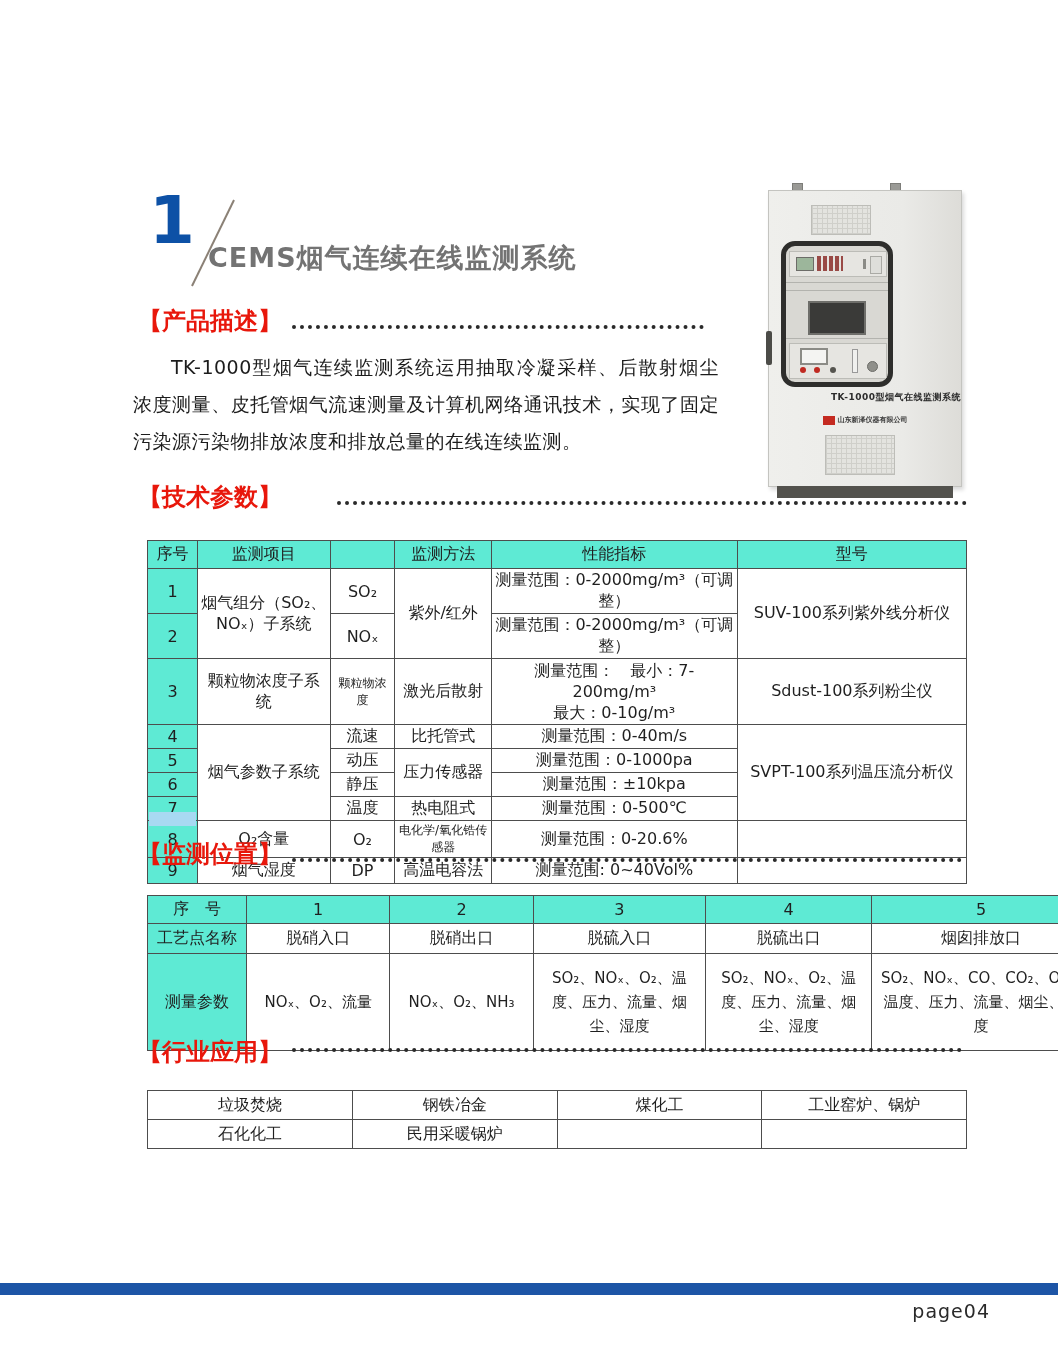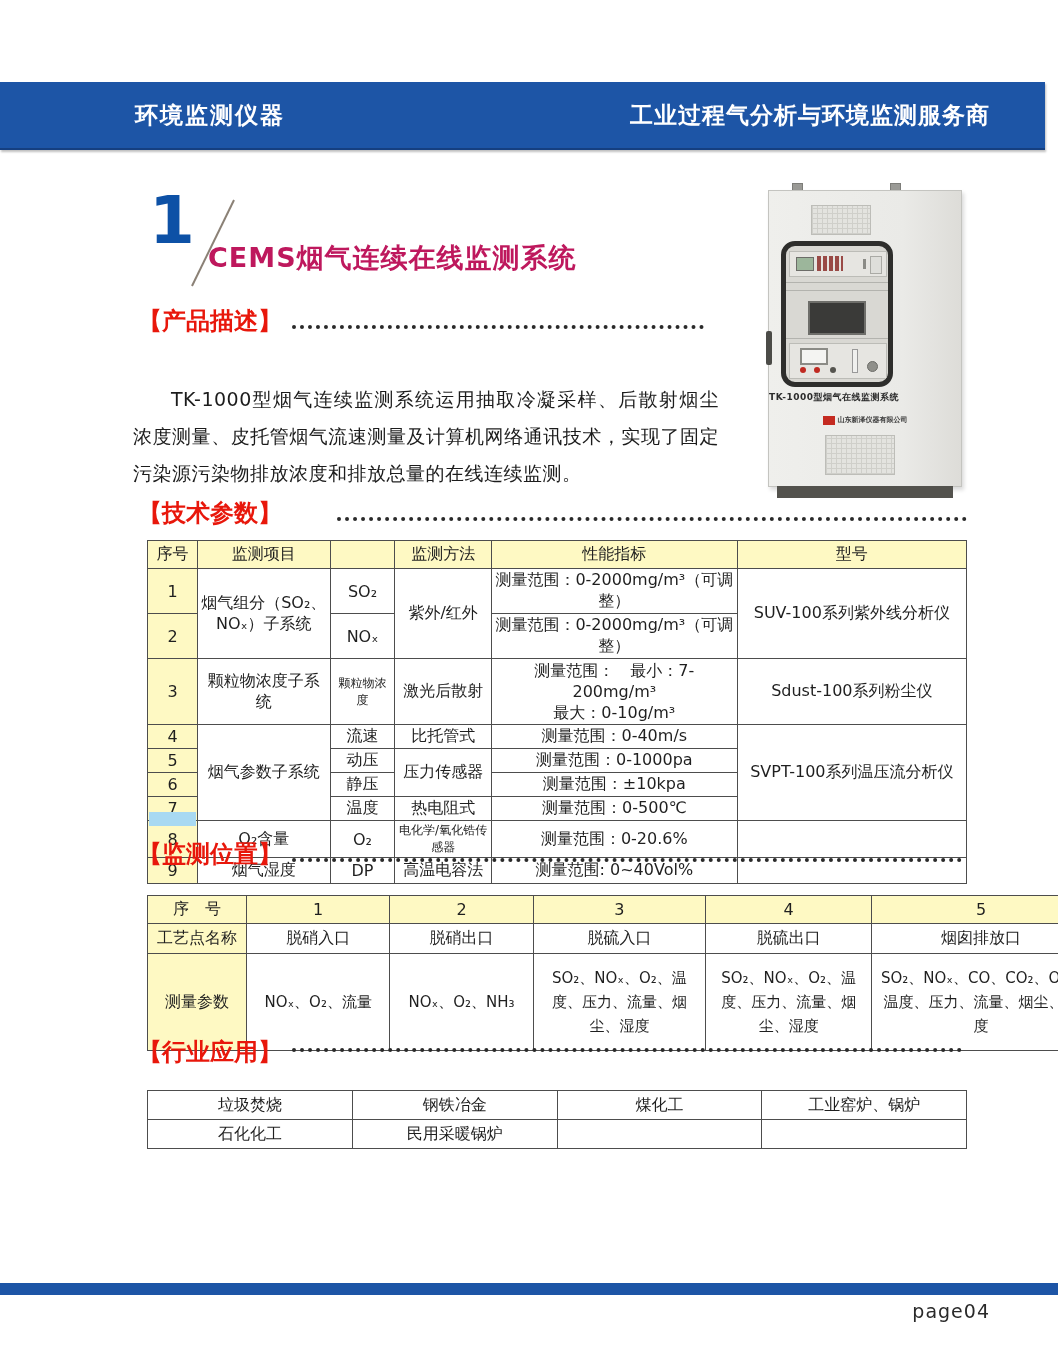--- a/index.html
+++ b/index.html
@@ -12,29 +12,29 @@
     position:absolute;left:0;top:82px;width:1045px;height:66px;
     background:#1d55a6;border-bottom:2px solid #153f80;box-shadow:1px 2px 2px rgba(0,0,0,.25);
     display:flex;align-items:center;
   }
   .top-bar .left-t{position:absolute;left:135px;color:#fff;font-size:23px;font-weight:bold;letter-spacing:2px;}
   .top-bar .right-t{position:absolute;right:55px;color:#fff;font-size:23px;font-weight:bold;letter-spacing:1px;}
   
   .big-num{position:absolute;left:149px;top:188px;font-size:66px;line-height:1;font-weight:800;color:#0d51a6;}
   .slash{position:absolute;left:190px;top:198px;width:44px;height:86px;overflow:visible;}
   .slash .line{position:absolute;left:0;top:0;width:48px;height:90px;}
-  .intro-title{position:absolute;left:208px;top:240px;font-size:27px;font-weight:bold;color:#be185d;letter-spacing:1px;}
+  .intro-title{position:absolute;left:208px;top:240px;font-size:27px;font-weight:bold;color:#737373;letter-spacing:1px;}
   
   .sec{position:absolute;display:flex;align-items:flex-end;}
   .sec .label{font-size:24px;font-weight:bold;color:#e8170b;white-space:nowrap;line-height:1.1;}
   .sec .dots{flex:1;border-bottom:4px dotted #2a2a2a;margin-left:10px;margin-bottom:5px;height:0;}
   
   .desc-par{
     position:absolute;left:133px;top:349px;width:586px;
-    font-size:19px;line-height:37px;text-align:justify;text-indent:2em;color:#1c1c1c;letter-spacing:.5px;margin-top:32px;
+    font-size:19px;line-height:37px;text-align:justify;text-indent:2em;color:#1c1c1c;letter-spacing:.5px;
   }
   
   .cabinet{position:absolute;left:768px;top:190px;width:192px;height:295px;}
   .cab-hook{position:absolute;top:-7px;width:9px;height:9px;background:#9a9a96;border:1px solid #7d7d79;}
   .cab-body{
     position:absolute;left:0;top:0;width:100%;height:100%;
     background:linear-gradient(90deg,#efefec 0%,#eaeae7 70%,#dddcd8 100%);
     border:1px solid #c4c4c0;box-shadow:2px 3px 4px rgba(0,0,0,.15);
   }
   .cab-vent{position:absolute;border:1px solid #bdbdb8;background:
@@ -55,52 +55,48 @@
   .slot{position:absolute;right:4px;top:4px;width:10px;height:16px;background:#dededa;border:1px solid #aaaaa5;}
   .slot2{position:absolute;right:20px;top:7px;width:3px;height:10px;background:#8b8b86;}
   .darkscreen{position:absolute;left:22px;top:55px;width:54px;height:30px;background:#3a3a38;border:2px solid #6e6e6a;}
   .unit3{position:absolute;left:3px;top:97px;width:96px;height:34px;background:#e6e5e1;border:1px solid #bcbcb7;}
   .mini-display{position:absolute;left:10px;top:4px;width:24px;height:13px;background:#f4f4f2;border:2px solid #8b8b86;}
   .btn-dot{position:absolute;bottom:4px;width:6px;height:6px;border-radius:50%;background:#c02а22;}
   .dotA{left:10px;bottom:5px;}.dotB{left:24px;bottom:5px;}.dotC{left:40px;bottom:5px;}
   .gauge{position:absolute;right:28px;top:5px;width:4px;height:22px;background:#f0f0ee;border:1px solid #999;}
   .knob{position:absolute;right:8px;bottom:6px;width:9px;height:9px;border-radius:50%;background:#8f8f8a;border:1px solid #6c6c68;}
   .cab-handle{position:absolute;left:-3px;top:140px;width:6px;height:34px;background:#4c4c48;border-radius:2px;}
-  .cab-label{position:absolute;left:0;top:200px;width:100%;text-align:left;font-size:9px;font-weight:bold;color:#2c2c2c;letter-spacing:.5px;}
+  .cab-label{position:absolute;left:0;top:200px;width:100%;text-align:right;font-size:9px;font-weight:bold;color:#2c2c2c;letter-spacing:.5px;}
   .cab-brand{position:absolute;left:0;top:224px;width:100%;display:flex;justify-content:center;align-items:center;gap:3px;}
   .brand-mark{width:12px;height:9px;background:#c42а20;background:#c42a20;}
   .brand-text{font-size:7px;color:#3a3a3a;font-weight:bold;}
   .cab-base{position:absolute;left:8px;bottom:-12px;width:176px;height:12px;background:#53524d;}
   
   table{border-collapse:collapse;table-layout:fixed;}
   td{border:1px solid #4d4d4d;text-align:center;vertical-align:middle;padding:1px 3px;font-size:16px;overflow:hidden;}
-  .blue{background:#fef9c3;}
+  .blue{background:#5eead4;}
   .tech-tbl{position:absolute;left:147px;top:540px;width:820px;}
   .pos-tbl{position:absolute;left:147px;top:895px;width:944px;border-radius:27px;}
   .ind-tbl{position:absolute;left:147px;top:1090px;width:820px;}
   tr.h28{height:28px;} tr.h46{height:46px;} tr.h23{height:23px;} tr.h24{height:24px;}
   tr.h26{height:26px;} tr.h30{height:30px;} tr.h58{height:58px;} tr.h32{height:32px;} tr.h29{height:29px;}
   .sm{font-size:12px;letter-spacing:0;}
   .rng{text-align:center;}
   .two-line div{line-height:21px;}
   .pos-tbl .wrap{font-size:15px;line-height:24px;padding:12px 4px;}
   .tab-stub{position:absolute;left:149px;top:812px;width:47px;height:14px;background:#a8d9f2;}
   
   .bottom-bar{position:absolute;left:0;top:1283px;width:1058px;height:12px;background:#1d55a6;}
   .page-num{position:absolute;right:68px;top:1300px;font-size:19px;color:#2a2a2a;letter-spacing:1px;}
 </style>
 </head>
 <body>
 
 <div class="page">
 
-  <div class="top-bar">
-    <span class="left-t">环境监测仪器</span>
-    <span class="right-t">工业过程气分析与环境监测服务商</span>
-  </div>
 
   <div class="big-num">1</div>
   <div class="slash">
     <svg class="line" viewBox="0 0 48 90" width="48" height="90">
       <line x1="44" y1="2" x2="2" y2="88" stroke="#8b8176" stroke-width="2"></line>
     </svg>
   </div>
   <div class="intro-title">CEMS烟气连续在线监测系统</div>
 
   <div class="sec" style="left:138px;top:308px;width:566px;">
@@ -139,21 +135,21 @@
       <div class="cab-label">TK-1000型烟气在线监测系统</div>
       <div class="cab-brand">
         <span class="brand-mark"></span>
         <span class="brand-text">山东新泽仪器有限公司</span>
       </div>
       <div class="cab-vent vent-bottom"></div>
       <div class="cab-base"></div>
     </div>
   </div>
 
-  <div class="sec" style="left:138px;top:500px;width:829px;gap:45px;">
+  <div class="sec" style="left:138px;top:484px;width:829px;gap:45px;">
     <span class="label">【技术参数】</span>
     <span class="dots"></span>
   </div>
 
   <table class="tech-tbl">
     <colgroup>
       <col style="width:6.1%">
         <col style="width:16.2%">
         <col style="width:7.9%">
       <col style="width:11.8%">

